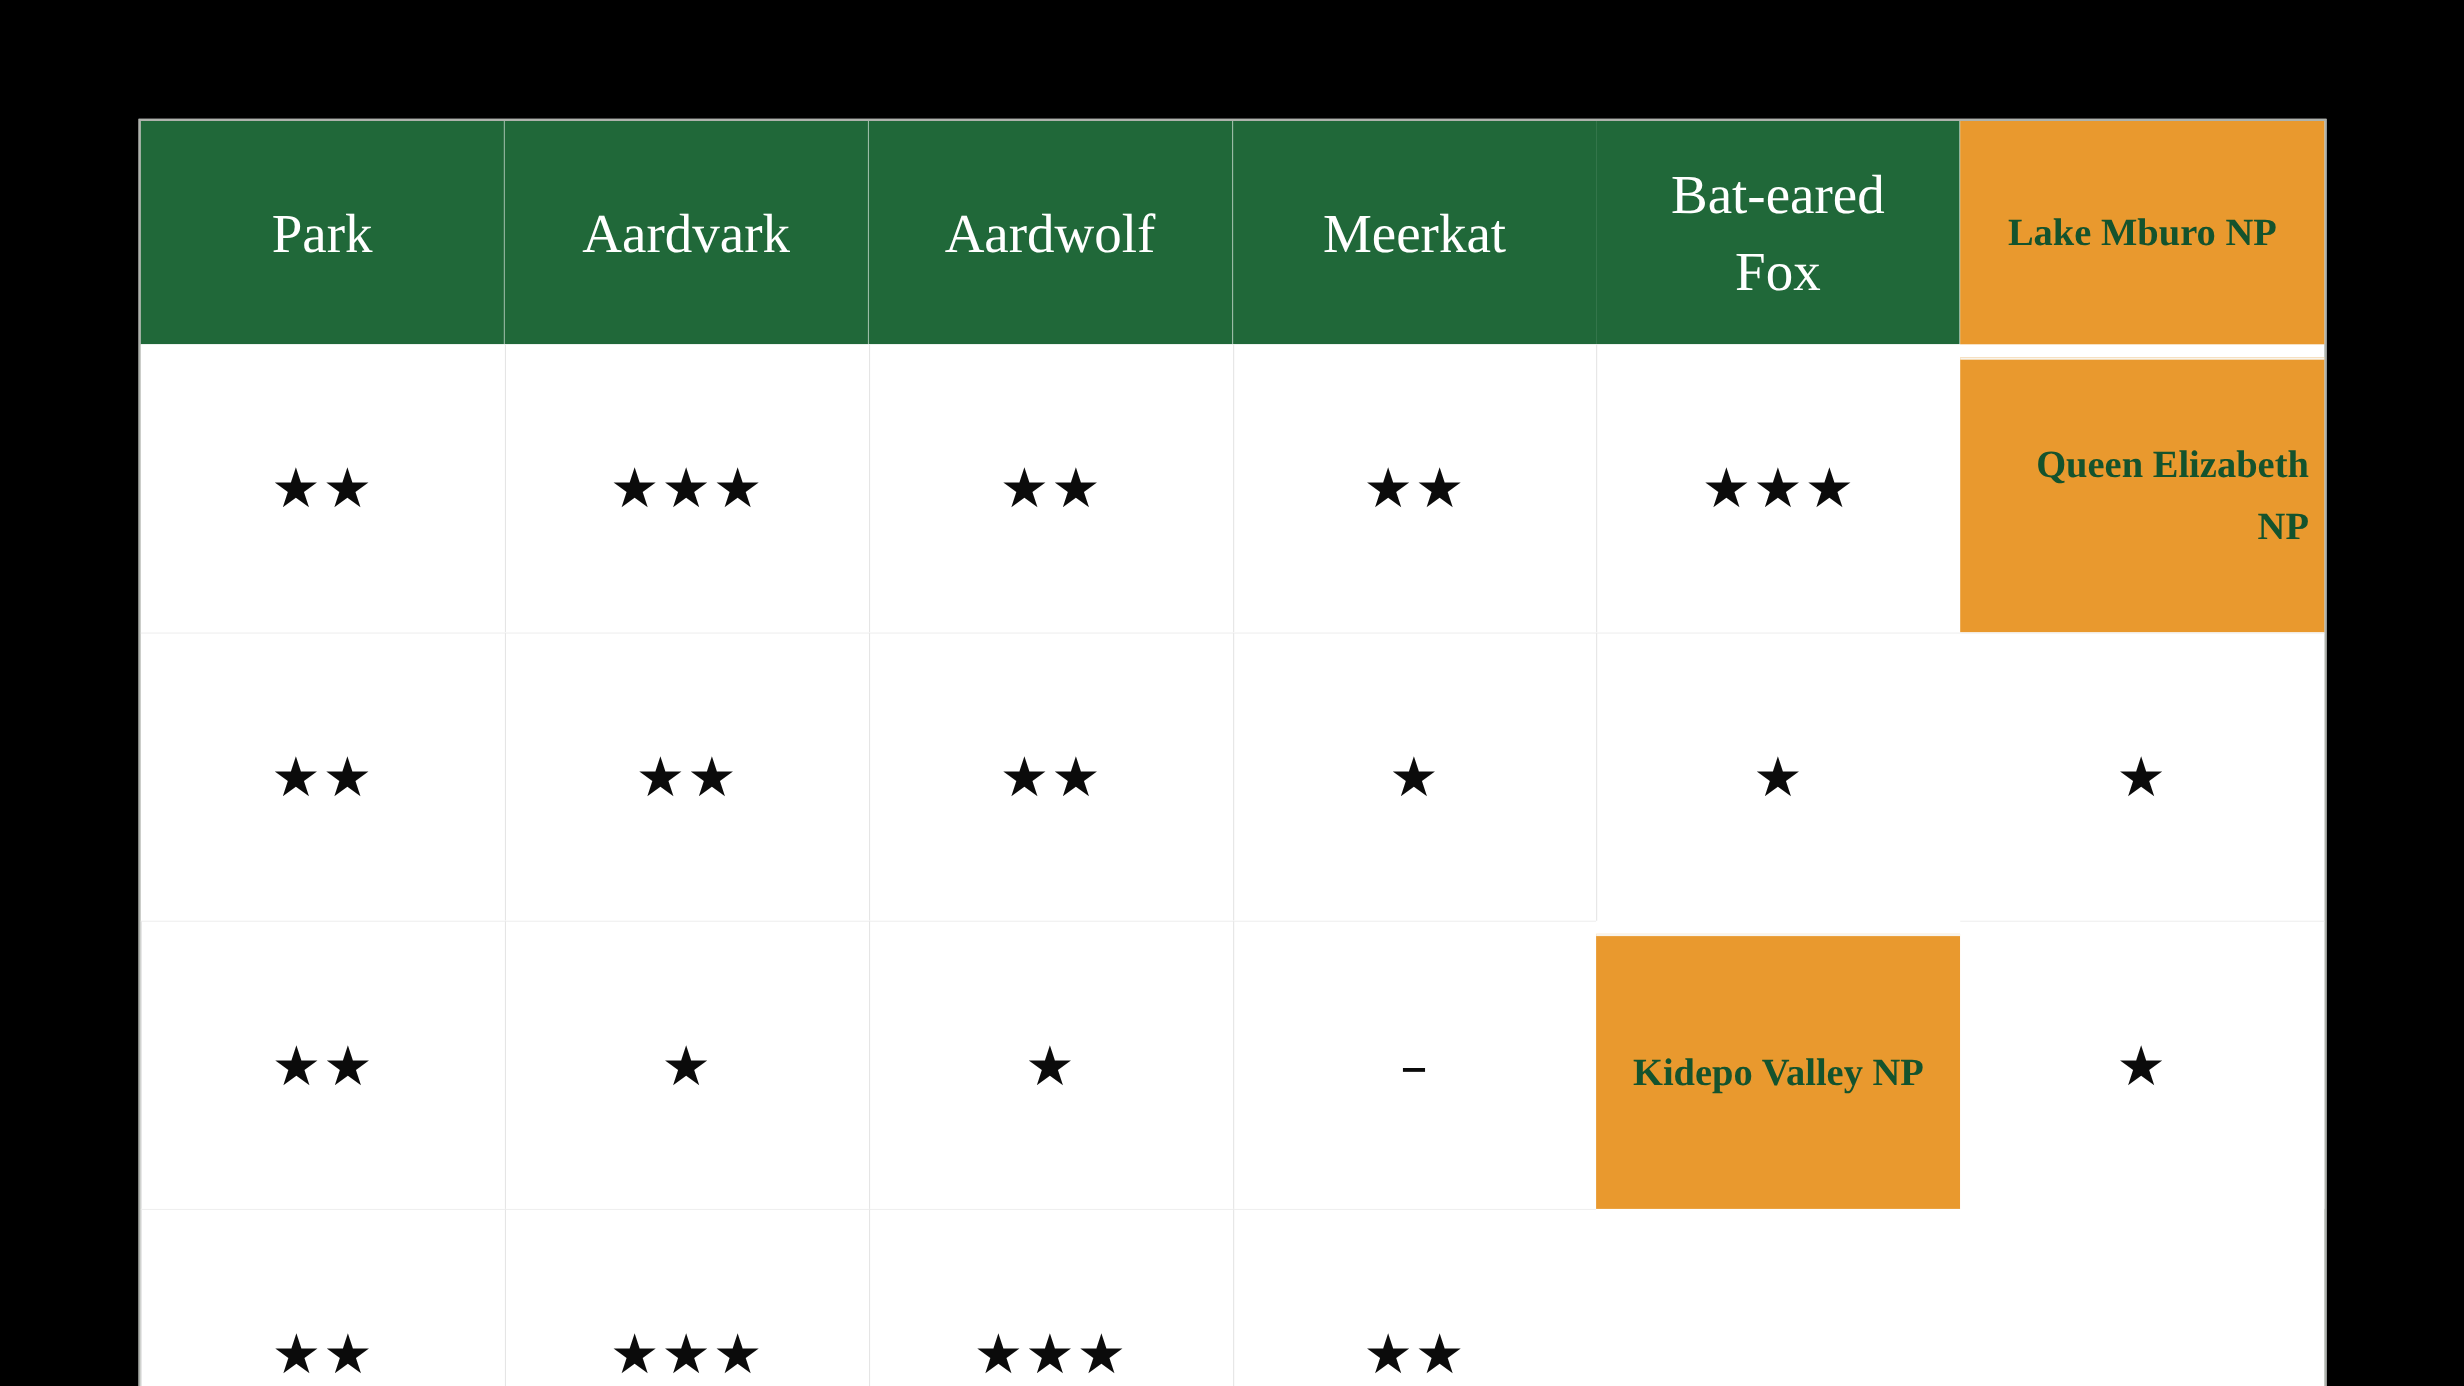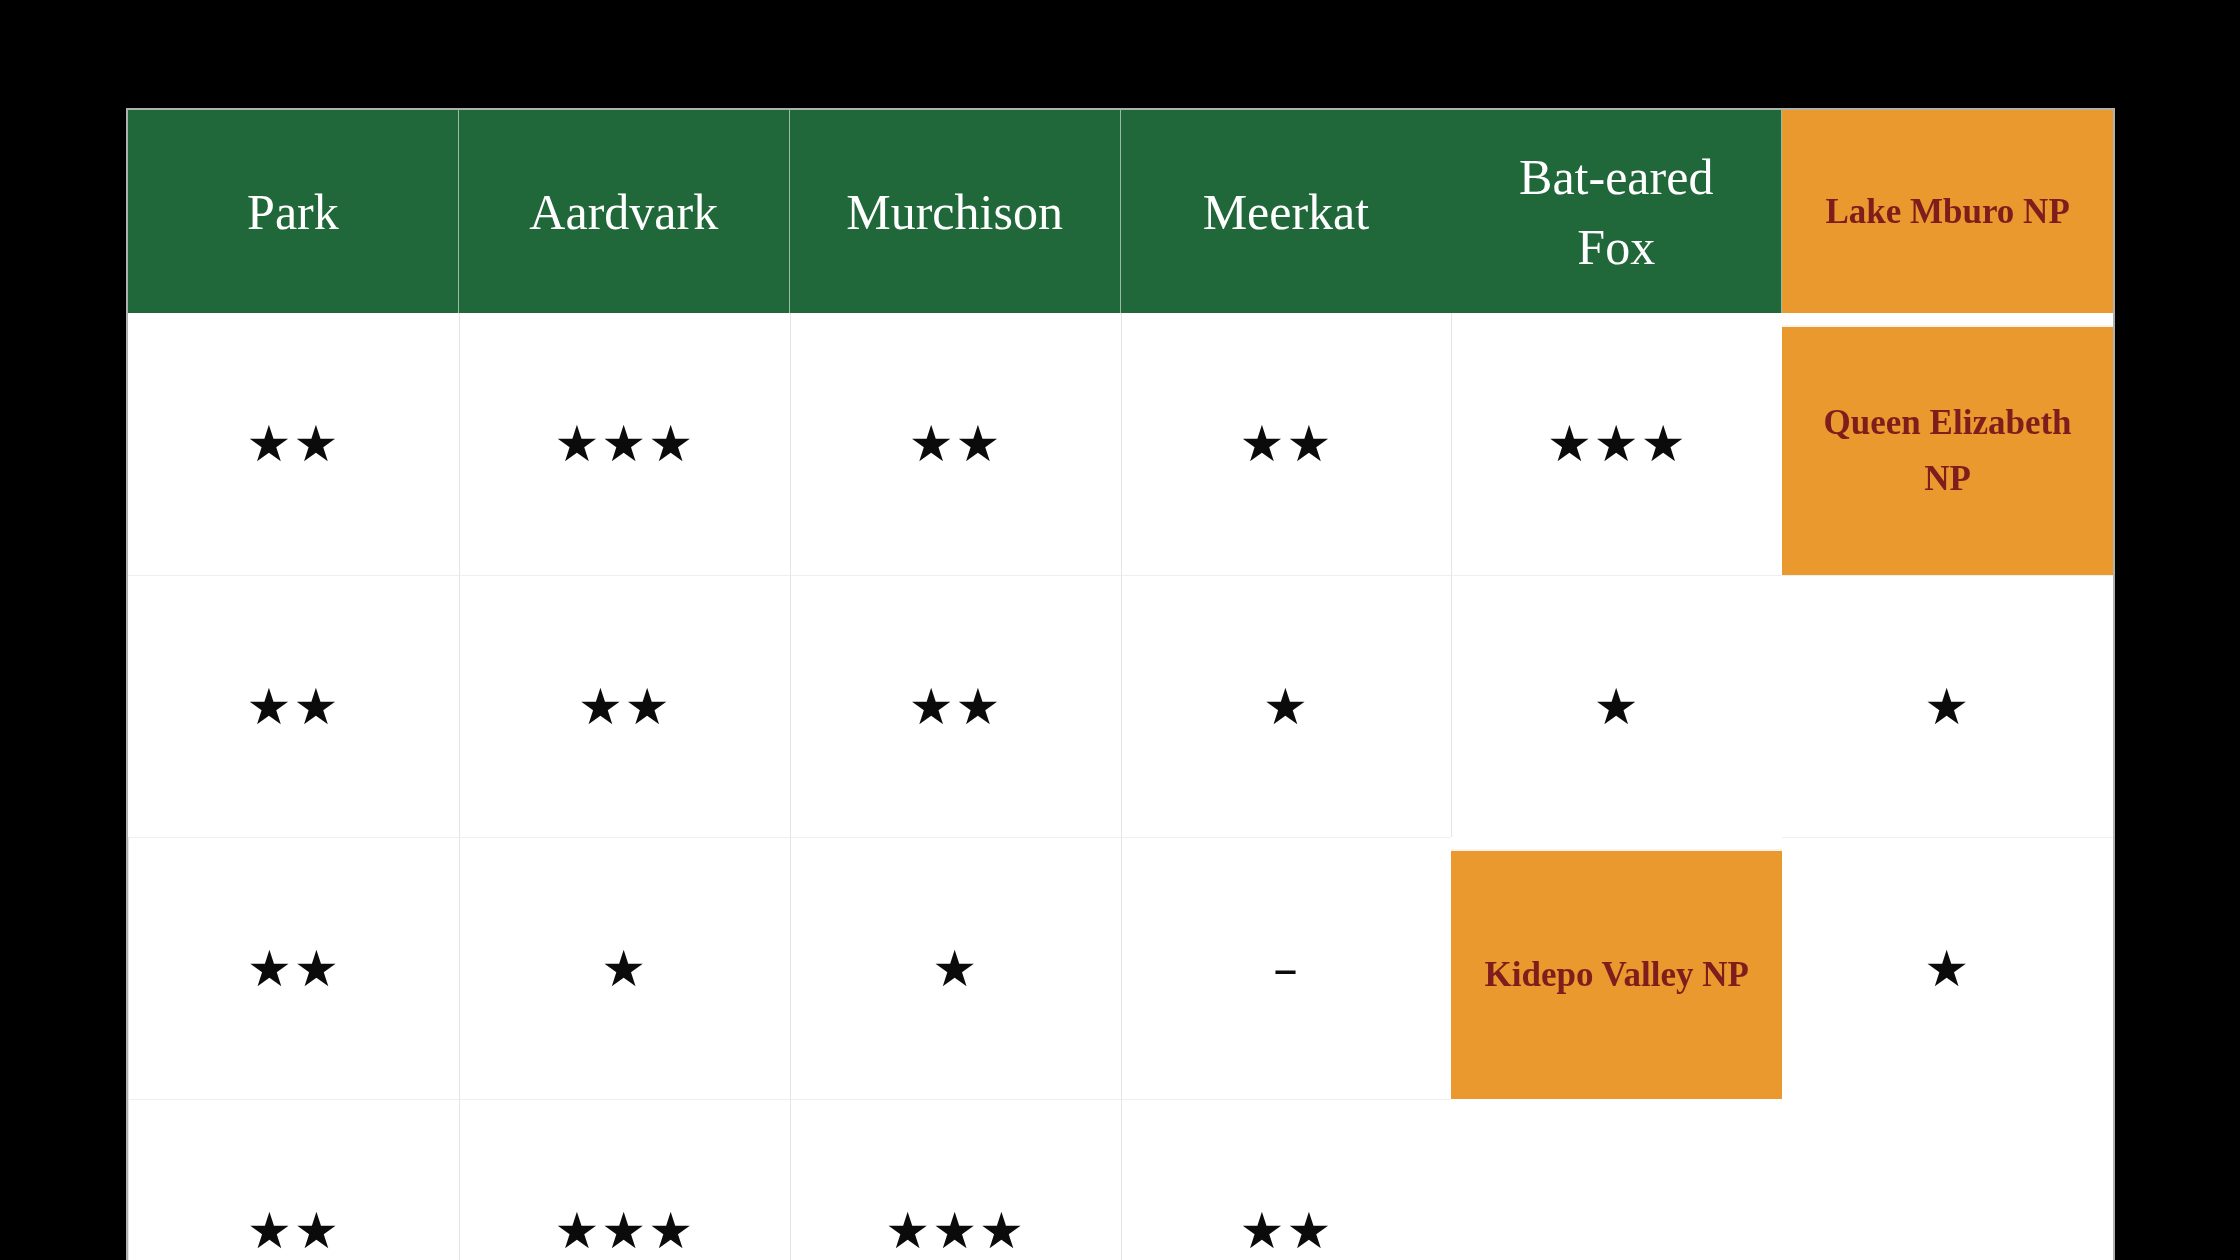--- a/index.html
+++ b/index.html
@@ -35,43 +35,44 @@
   .hcell {
     background: #206839;
     color: #ffffff;
     font: 400 50px/1.4 "Liberation Serif", "DejaVu Serif", serif;
     padding: 0 28px;
     border-right: 1px solid rgba(255,255,255,0.55);
   }
   .hcell.last { border-right: none; }
   .pcell {
     background: #e9992e;
-    color: #7f1d1d;
+    color: #14532d;
     font: 700 35px/1.6 "Liberation Serif", "DejaVu Serif", serif;
     padding: 0 14px;
+    text-align: right;
   }
   .pcell.tsep { border-top: 2px solid #f8f4ec; margin-top: 12px; }
   .rcell {
     background: #ffffff;
     color: #0b0b0b;
     font: 400 50px/1 "DejaVu Sans", sans-serif;
     letter-spacing: 2px;
   }
   .rcell.vdiv { border-left: 1px solid #e5e5e5; }
   .rcell.hdiv { border-top: 1px solid #efefef; }
 </style>
 </head>
 <body>
 
 <div class="stage">
   <div class="grid">
 
     <div class="cell hcell">Park</div>
     <div class="cell hcell">Aardvark</div>
-    <div class="cell hcell">Murchison</div>
+    <div class="cell hcell">Aardwolf</div>
     <div class="cell hcell last">Meerkat</div>
     <div class="cell hcell">Bat-eared Fox</div>
 
     <div class="cell pcell">Lake Mburo NP</div>
     <div class="cell rcell">★★</div>
     <div class="cell rcell vdiv">★★★</div>
     <div class="cell rcell vdiv">★★</div>
     <div class="cell rcell vdiv">★★</div>
     <div class="cell rcell vdiv">★★★</div>
 

